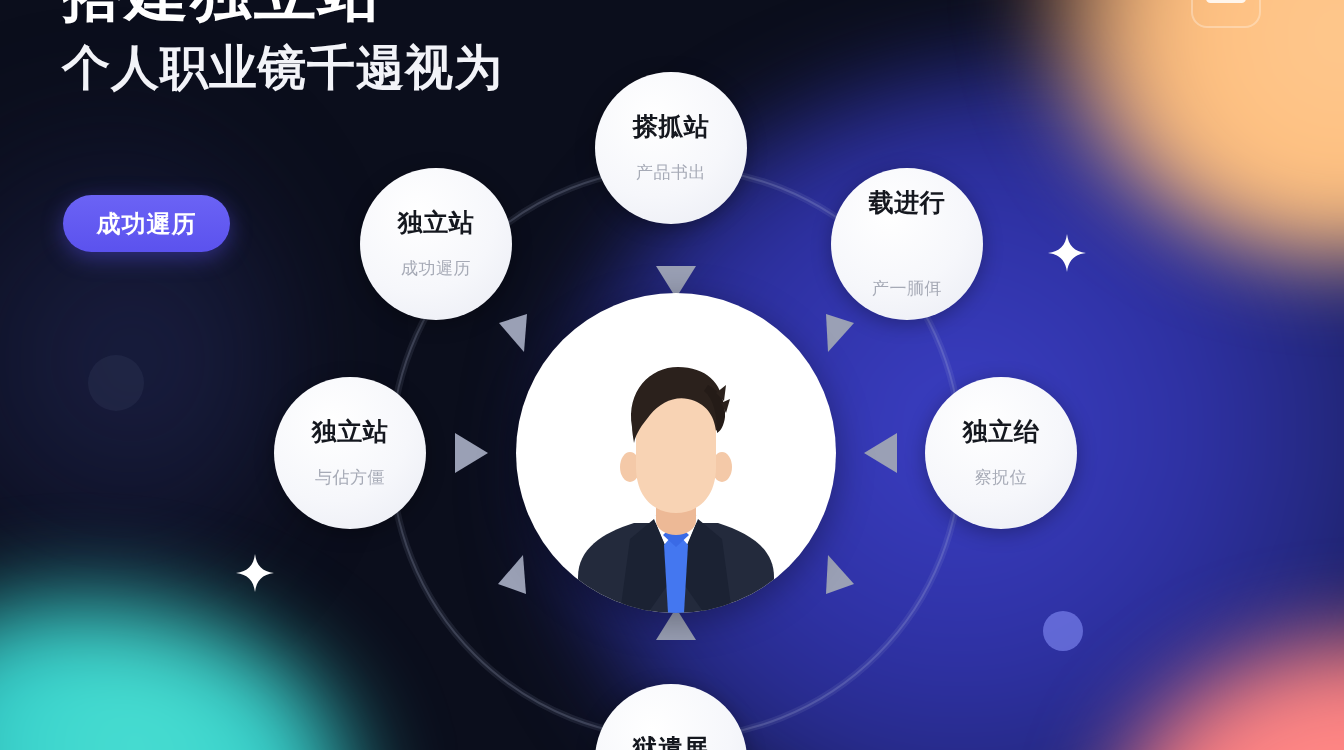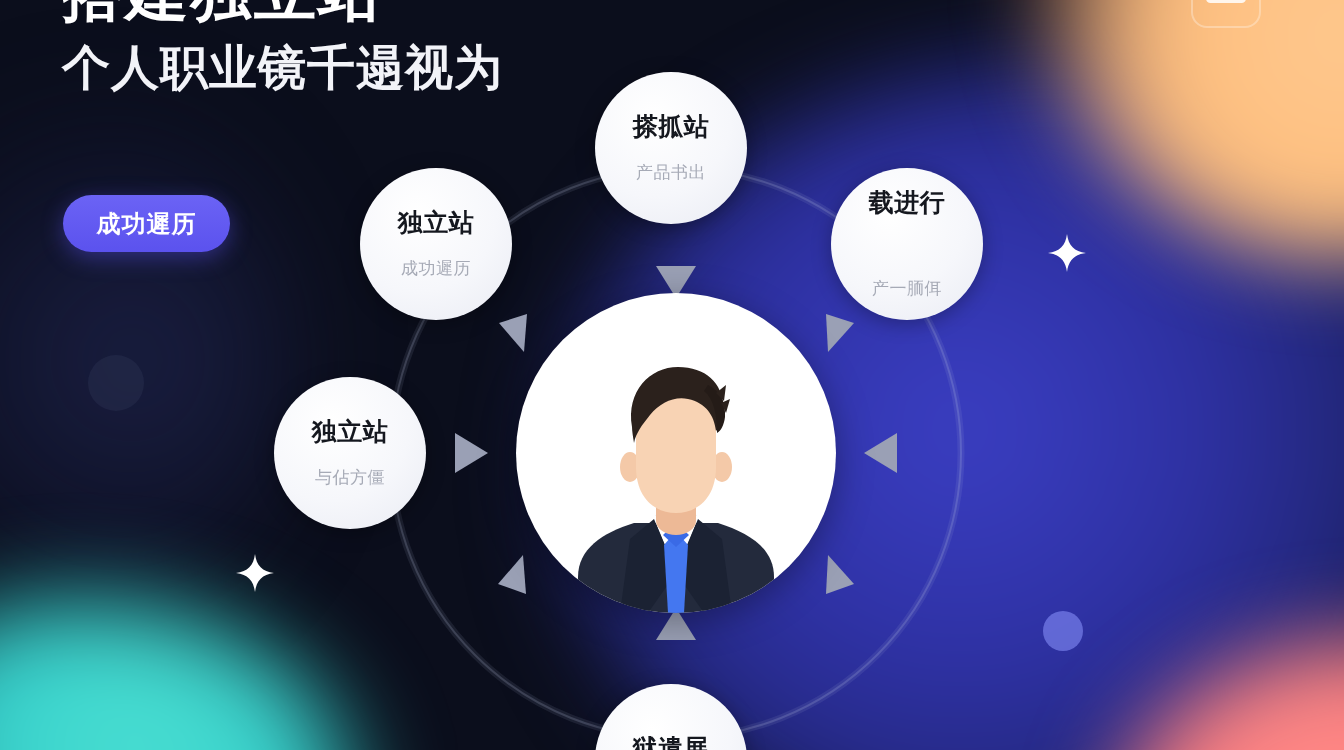--- a/index.html
+++ b/index.html
@@ -177,20 +177,24 @@
     <div class="node" id="node-top" style="left:340px; top:17px; width:152px; height:152px;">
       <div class="node-title">搽㧓站</div>
       <div class="node-sub">产品书出</div>
     </div>
 
     <div class="node" id="node-top-right" style="left:576px; top:113px; width:152px; height:152px;gap:40px;">
       <div class="node-title">载进行</div>
       <div class="node-sub">产一胹佴</div>
     </div>
 
+    <div class="node" id="node-right" style="left:670px; top:322px; width:152px; height:152px;">
+      <div class="node-title">独立绐</div>
+      <div class="node-sub">察拀位</div>
+    </div>
 
 
     <div class="node" id="node-bottom" style="left:340px; top:629px; width:152px; height:152px;">
       <div class="node-title">狱遣展</div>
       <div class="node-sub"></div>
     </div>
 
 
     <div class="node" id="node-left" style="left:19px; top:322px; width:152px; height:152px;">
       <div class="node-title">独立站</div>

